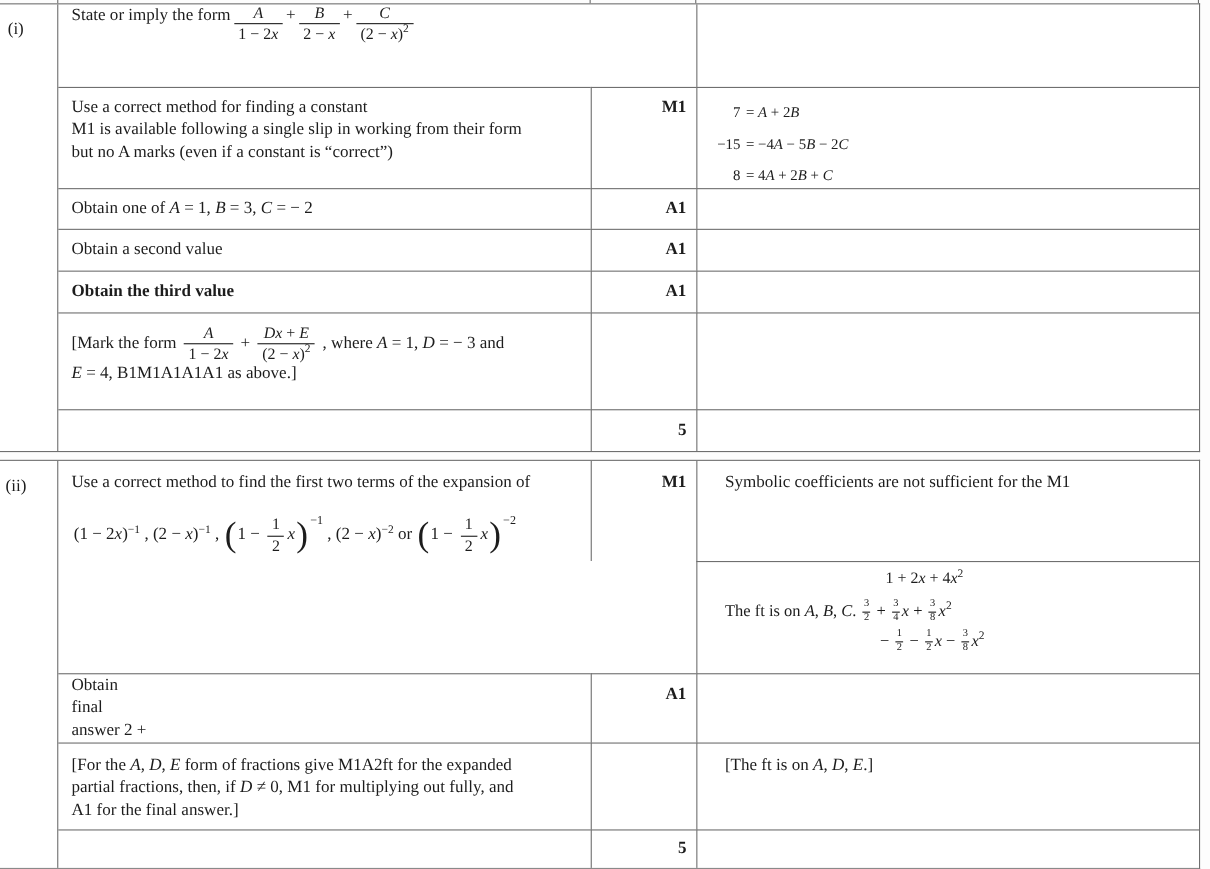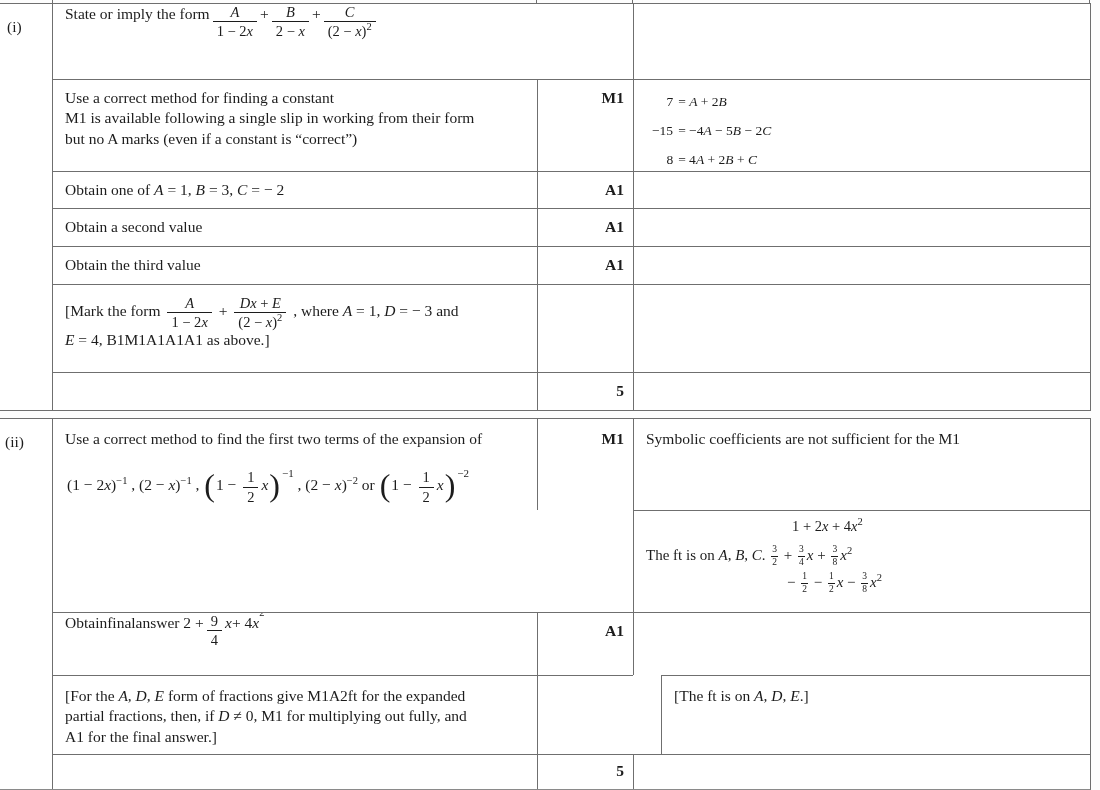--- a/index.html
+++ b/index.html
@@ -28,21 +28,21 @@
     border-right:1px solid var(--ln);
     box-sizing:content-box;
   }
   .t1{grid-template-rows:75px 92px 37px 38px 38px 88px 1fr;height:406px;border-bottom:1px solid var(--ln);}
   .t2{grid-template-rows:91px 102px 63px 79px 1fr;height:370px;margin-top:7px;border-bottom:2px solid #8a8a8a;}
 
   .labelcell{grid-column:1;border-right:1px solid var(--ln);padding:13px 0 0 7px;}
   .cell{overflow:hidden;}
   .desc{grid-column:2;padding:8px 10px 4px 12px;}
   .mark{grid-column:3;border-left:1px solid var(--ln);font-weight:bold;text-align:right;padding:8px 9px 0 0;}
-  .guid{grid-column:4;border-left:1px solid var(--ln);padding:8px 6px 0 12px;}
+  .guid{grid-column:4;border-left:1px solid var(--ln);padding:8px 6px 0 25px;}
   .bt{border-top:1px solid var(--ln);}
   .vcenter{display:flex;align-items:flex-start;padding-top:0;padding-bottom:0;}
   .prelines{white-space:pre-line;}
 
   
   .it{font-style:italic;}
   .bd{font-weight:normal;}
   sup{font-size:10.5px;line-height:0;}
   .frac{display:inline-block;vertical-align:middle;text-align:center;margin:0 3px;font-size:14.5px;line-height:1.12;}
   .frac .fn{display:block;border-bottom:1px solid var(--txt);padding:0 4px 1px;}
@@ -116,21 +116,21 @@
     </div>
 
     <div class="cell desc bt" style="grid-row:3;"><span class="rm">Obtain one of </span><span class="it">A</span><span class="rm"> = 1, </span><span class="it">B</span><span class="rm"> = 3, </span><span class="it">C</span><span class="rm"> = − 2</span></div>
     <div class="cell mark bt" style="grid-row:3;">A1</div>
     <div class="cell guid bt" style="grid-row:3;"></div>
 
     <div class="cell desc bt" style="grid-row:4;">Obtain a second value</div>
     <div class="cell mark bt" style="grid-row:4;">A1</div>
     <div class="cell guid bt" style="grid-row:4;"></div>
 
-    <div class="cell desc bt" style="grid-row:5;">Obtain the third value</div>
+    <div class="cell desc bt" style="grid-row:5;font-weight:bold;">Obtain the third value</div>
     <div class="cell mark bt" style="grid-row:5;">A1</div>
     <div class="cell guid bt" style="grid-row:5;"></div>
 
     <div class="cell desc bt note-desc" style="grid-row:6;"><span class="rm">[Mark the form </span><span class="frac"><span class="fn"><span class="it">A</span></span><span class="fd"><span class="rm">1 − 2</span><span class="it">x</span></span></span><span class="rm"> + </span><span class="frac"><span class="fn"><span class="it">Dx</span><span class="rm"> + </span><span class="it">E</span></span><span class="fd"><span class="rm">(2 − </span><span class="it">x</span><span class="rm">)</span><sup>2</sup></span></span><span class="rm"> , where </span><span class="it">A</span><span class="rm"> = 1, </span><span class="it">D</span><span class="rm"> = − 3 and</span><br><span class="it">E</span><span class="rm"> = 4, B1M1A1A1A1 as above.]</span></div>
     <div class="cell mark bt" style="grid-row:6;"></div>
     <div class="cell guid bt" style="grid-row:6;"></div>
 
     <div class="cell desc bt" style="grid-row:7;"></div>
     <div class="cell mark bt" style="grid-row:7;">5</div>
     <div class="cell guid bt" style="grid-row:7;"></div>
@@ -145,38 +145,38 @@
     </div>
     <div class="cell mark" style="grid-row:1;padding-top:10px;">M1</div>
     <div class="cell guid" style="grid-row:1;padding-top:10px;">Symbolic coefficients are not sufficient for the M1</div>
 
     <div class="cell guid bt" style="grid-row:2;padding-top:0;">
       <div class="gline1"><span class="rm">1 + 2</span><span class="it">x</span><span class="rm"> + 4</span><span class="it">x</span><sup>2</sup></div>
       <div class="gline2"><span class="rm">The ft is on </span><span class="it">A</span><span class="rm">, </span><span class="it">B</span><span class="rm">, </span><span class="it">C</span><span class="rm">.  </span><span class="frac sfrac"><span class="fn"><span class="rm">3</span></span><span class="fd"><span class="rm">2</span></span></span><span class="rm"> + </span><span class="frac sfrac"><span class="fn"><span class="rm">3</span></span><span class="fd"><span class="rm">4</span></span></span><span class="it">x</span><span class="rm"> + </span><span class="frac sfrac"><span class="fn"><span class="rm">3</span></span><span class="fd"><span class="rm">8</span></span></span><span class="it">x</span><sup>2</sup></div>
       <div class="gline3"><span class="rm">− </span><span class="frac sfrac"><span class="fn"><span class="rm">1</span></span><span class="fd"><span class="rm">2</span></span></span><span class="rm"> − </span><span class="frac sfrac"><span class="fn"><span class="rm">1</span></span><span class="fd"><span class="rm">2</span></span></span><span class="it">x</span><span class="rm"> − </span><span class="frac sfrac"><span class="fn"><span class="rm">3</span></span><span class="fd"><span class="rm">8</span></span></span><span class="it">x</span><sup>2</sup></div>
     </div>
 
-    <div class="cell desc bt vcenter" style="grid-row:3;">
+    <div class="cell desc bt vcenter" style="grid-row:3;flex-direction:column;">
         <span class="rm">Obtain </span>
         <span class="bd">final</span>
         <span class="rm"> answer  2 + </span>
         <span class="frac">
           <span class="fn"><span class="rm">9</span></span>
           <span class="fd"><span class="rm">4</span></span>
         </span>
         <span class="it">x</span>
         <span class="rm"> + 4</span>
         <span class="it">x</span>
         <sup>2</sup>
       </div>
     <div class="cell mark bt" style="grid-row:3;">A1</div>
     <div class="cell guid bt" style="grid-row:3;"></div>
 
     <div class="cell desc bt note-desc" style="grid-row:4;"><span class="rm">[For the </span><span class="it">A</span><span class="rm">, </span><span class="it">D</span><span class="rm">, </span><span class="it">E</span><span class="rm"> form of fractions give M1A2ft for the expanded</span><br><span class="rm">partial fractions, then, if </span><span class="it">D</span><span class="rm"> ≠ 0, M1 for multiplying out fully, and</span><br><span class="rm">A1 for the final answer.]</span></div>
     <div class="cell mark bt" style="grid-row:4;"></div>
-    <div class="cell guid bt" style="grid-row:4;padding-top:10px;margin-left:28px;"><span class="rm">[The ft is on </span><span class="it">A</span><span class="rm">, </span><span class="it">D</span><span class="rm">, </span><span class="it">E</span><span class="rm">.]</span></div>
+    <div class="cell guid bt" style="grid-row:4;padding-top:10px;"><span class="rm">[The ft is on </span><span class="it">A</span><span class="rm">, </span><span class="it">D</span><span class="rm">, </span><span class="it">E</span><span class="rm">.]</span></div>
 
     <div class="cell desc bt" style="grid-row:5;"></div>
     <div class="cell mark bt" style="grid-row:5;padding-top:6px;">5</div>
     <div class="cell guid bt" style="grid-row:5;"></div>
   </div>
 
 </div>
 
 </body></html>

